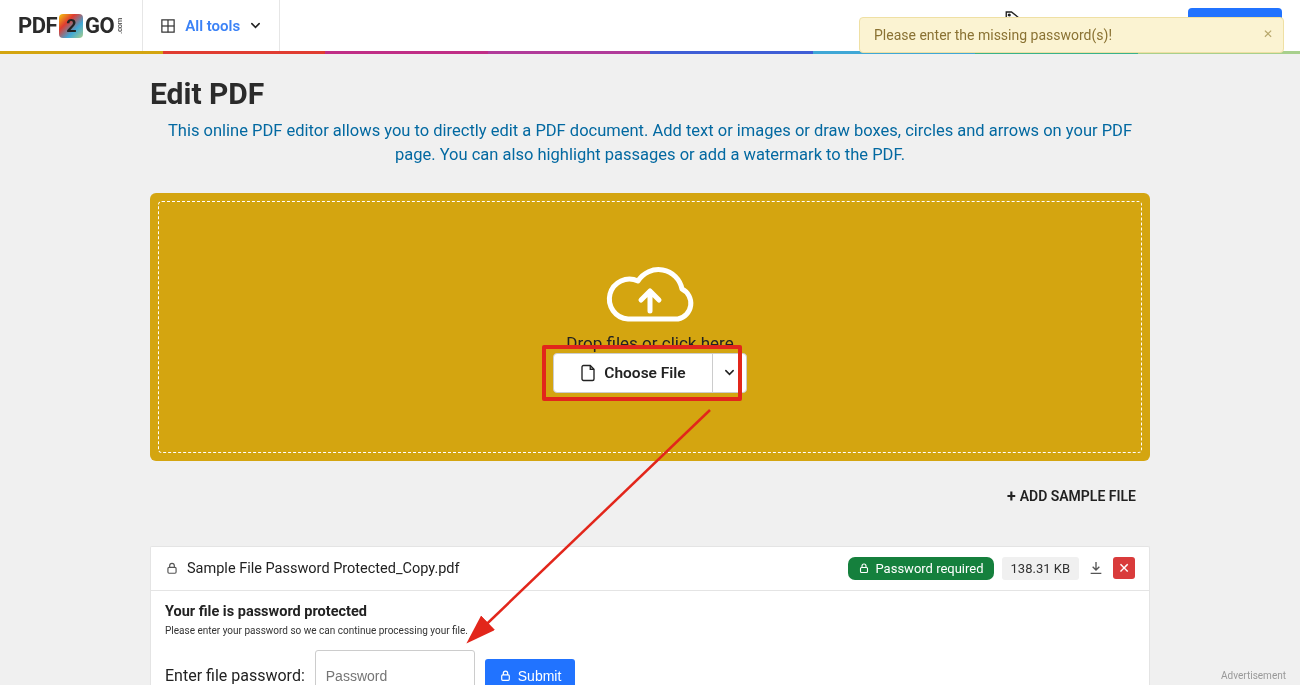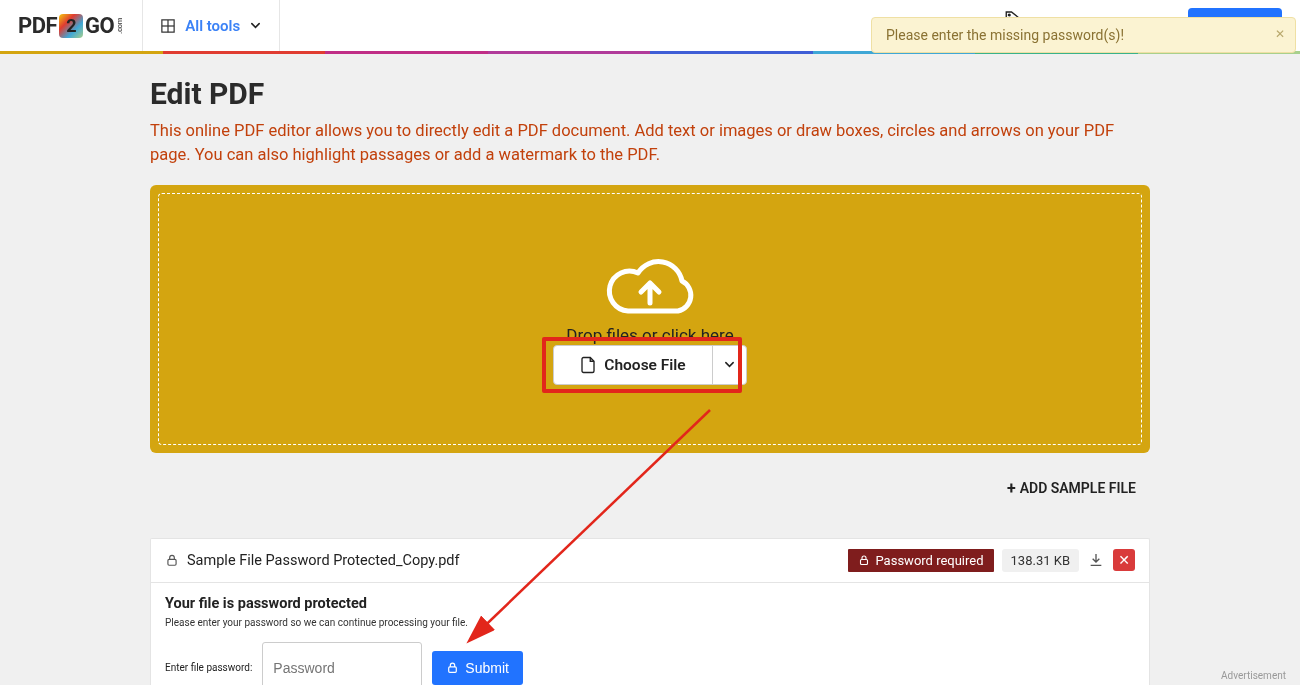--- a/index.html
+++ b/index.html
@@ -14,47 +14,47 @@
   .grid-icon { width:14px; height:14px; }
   .header-right { position:absolute; right:18px; display:flex; align-items:center; gap:18px; }
   .hicon { width:28px; height:28px; display:flex; flex-direction:column; align-items:center; justify-content:center; font-size:18px; color:#333; cursor:pointer;}
   .pricing-wrap { display:flex; flex-direction:column; align-items:center; gap:1px;}
   .pricing-lbl { font-size:12px; color:#222; }
   .blue-btn { background:#2173ff; border-radius:4px; height:36px; width:94px; }
   .rainbow { height:3px; width:100%; display:flex; }
   .rainbow div { flex:1; }
   .content { width: 1000px; margin: 22px auto 0 auto; position:relative; }
   .page-title { font-size: 30px; font-weight:700; color:#2b2b2b; margin-bottom:8px;}
-  .page-sub { font-size:16.5px; color:#c2410c; line-height:1.45; margin-bottom:18px;}
+  .page-sub { font-size:16.5px; color:#0369a1; line-height:1.45; margin-bottom:26px;text-align:center;}
   .dropzone { background:#d4a510; border-radius:6px; padding:8px; position:relative; height:268px;}
   .dropzone-inner { border:1.5px dashed #fff; border-radius:4px; height:100%; display:flex; flex-direction:column; align-items:center; justify-content:center; }
   .cloud-icon { width:100px; height:72px; }
   .drop-text { font-size:17px; color:#222; }
   .choose-wrap { background:#fff; border-radius:4px; display:flex; height:40px; border:1px solid #ccc; position:relative;}
   .choose-main { display:flex; align-items:center; gap:8px; padding:0 26px; font-weight:600; font-size:15.5px; color:#222; cursor:pointer;}
   .choose-caret { width:34px; display:flex; align-items:center; justify-content:center; border-left:1px solid #ccc; cursor:pointer;}
   .red-box { position:absolute; border:4px solid #e2261b; border-radius:2px; pointer-events:none; }
   .add-sample-row { display:flex; justify-content:flex-end; margin-top:16px; }
   .add-sample { background:#f0f0f0; padding:10px 14px; font-size:14px; font-weight:600; color:#222; cursor:pointer; display:flex; align-items:center; gap:4px;}
   .file-card { background:#fff; border:1px solid #e4e4e4; border-bottom:3px solid #d4a510; border-radius:2px; margin-top:30px; }
   .file-row1 { display:flex; align-items:center; justify-content:space-between; padding:10px 14px; border-bottom:1px solid #e4e4e4;}
   .file-left { display:flex; align-items:center; gap:8px; font-size:14.5px; color:#222;}
   .file-right { display:flex; align-items:center; gap:8px;}
-  .pw-required { background:#7f1d1d; color:#fff; font-size:13px; padding:4px 10px; border-radius:1px; display:flex; align-items:center; gap:5px;}
+  .pw-required { background:#15803d; color:#fff; font-size:13px; padding:4px 10px; border-radius:7px; display:flex; align-items:center; gap:5px;}
   .filesize { background:#f0f0f0; font-size:13px; padding:4px 9px; border-radius:3px; color:#333;}
   .dl-icon { width:18px; height:18px; cursor:pointer; color:#555; display:flex; align-items:center; justify-content:center;}
   .del-btn { width:22px; height:22px; background:#d93b3b; border-radius:3px; color:#fff; display:flex; align-items:center; justify-content:center; cursor:pointer; font-size:14px;}
   .file-body { padding:12px 14px 14px 14px; }
   .pw-prot-title { font-weight:700; font-size:14.5px; color:#222; margin-bottom:5px;}
   .pw-prot-sub { font-size:10px; color:#333; margin-bottom:14px;}
   .pw-row { display:flex; align-items:center; gap:10px; }
-  .pw-label { font-size:10px; color:#222;}
+  .pw-label { font-size:16px; color:#222;}
   .pw-input { height:52px; width:160px; border:1px solid #ccc; border-radius:3px; padding:0 10px; font-size:14px; }
   .submit-btn { height:34px; background:#2173ff; color:#fff; border:none; border-radius:3px; padding:0 14px; font-size:14px; display:flex; align-items:center; gap:6px; cursor:pointer;}
-  .toast { position:absolute; top:17px; right:4px; background:#fbf3d2; border:1px solid #efe0a4; color:#8a7233; font-size:14px; padding:9px 30px 9px 14px; border-radius:4px; z-index:50; width:425px;}
+  .toast { position:absolute; top:17px; right:16px; background:#fbf3d2; border:1px solid #efe0a4; color:#8a7233; font-size:14px; padding:9px 30px 9px 14px; border-radius:4px; z-index:50; width:425px;}
   .toast-close { position:absolute; right:10px; top:9px; color:#b8a86c; cursor:pointer; font-size:12px;}
   .arrow-svg { position:absolute; pointer-events:none; z-index:40; }
   .ad-lbl { position:absolute; bottom:4px; right:14px; font-size:10px; color:#999;}
 </style>
 </head>
 <body>
 
 <div class="header">
   <div class="logo">
     <span>PDF</span>

